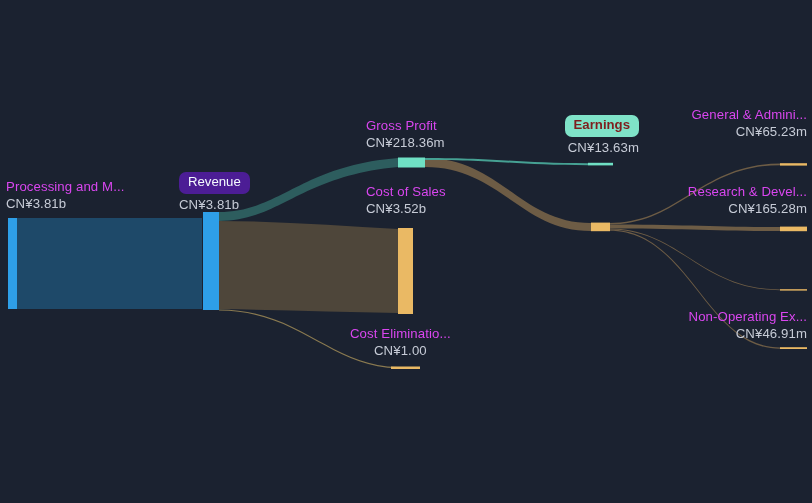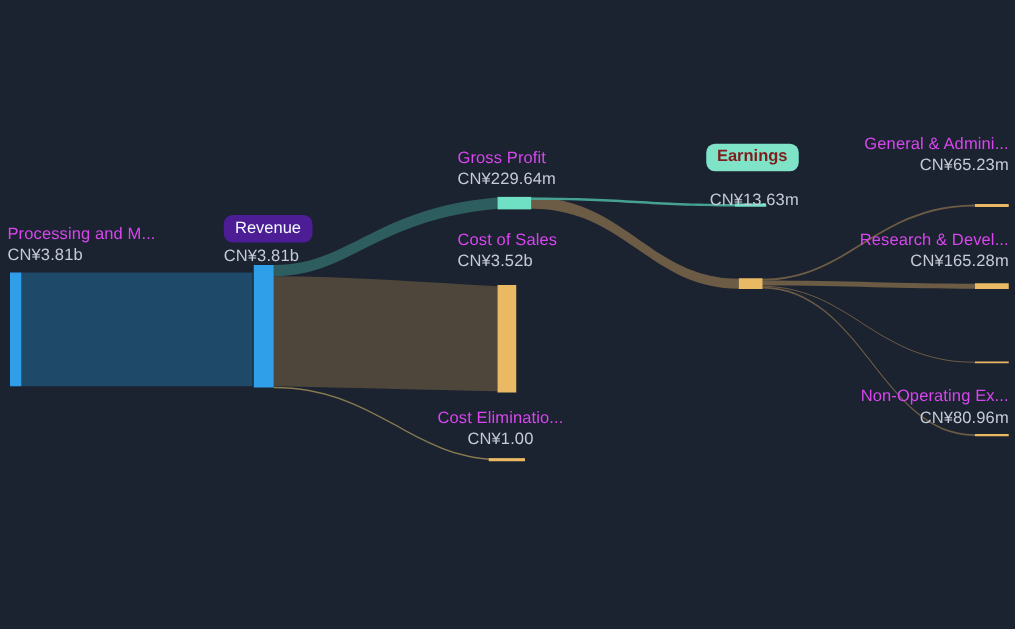--- a/index.html
+++ b/index.html
@@ -129,51 +129,51 @@
 
     <div class="node-label align-left" style="left:179px; top:172px; pointer-events:auto;">
       <div>
         <span class="badge badge-revenue">Revenue</span>
       </div>
       <div class="node-value" style="margin-top:4px;">CN¥3.81b</div>
     </div>
 
     <div class="node-label align-left" style="left:366px; top:119px;">
       <div class="node-title">Gross Profit</div>
-      <div class="node-value">CN¥229.64m</div>
+      <div class="node-value">CN¥218.36m</div>
     </div>
 
     <div class="node-label align-left" style="left:366px; top:185px;">
       <div class="node-title">Cost of Sales</div>
       <div class="node-value">CN¥3.52b</div>
     </div>
 
     <div class="node-label align-left" style="left:350px; top:327px;">
       <div class="node-title">Cost Eliminatio...</div>
       <div class="node-value" style="text-align:center;">CN¥1.00</div>
     </div>
 
     <div class="node-label align-right" style="right:173px; top:115px; pointer-events:auto;">
       <div>
         <span class="badge badge-earnings">Earnings</span>
       </div>
-      <div class="node-value" style="margin-top:16px;">CN¥13.63m</div>
+      <div class="node-value" style="margin-top:4px;">CN¥13.63m</div>
     </div>
 
 
     <div class="node-label align-right" style="right:5px; top:108px;">
       <div class="node-title">General &amp; Admini...</div>
       <div class="node-value">CN¥65.23m</div>
     </div>
 
     <div class="node-label align-right" style="right:5px; top:185px;">
       <div class="node-title">Research &amp; Devel...</div>
       <div class="node-value">CN¥165.28m</div>
     </div>
 
 
     <div class="node-label align-right" style="right:5px; top:310px;">
       <div class="node-title">Non-Operating Ex...</div>
-      <div class="node-value">CN¥80.96m</div>
+      <div class="node-value">CN¥46.91m</div>
     </div>
 
   </div>
 </div>
 
 </body></html>

